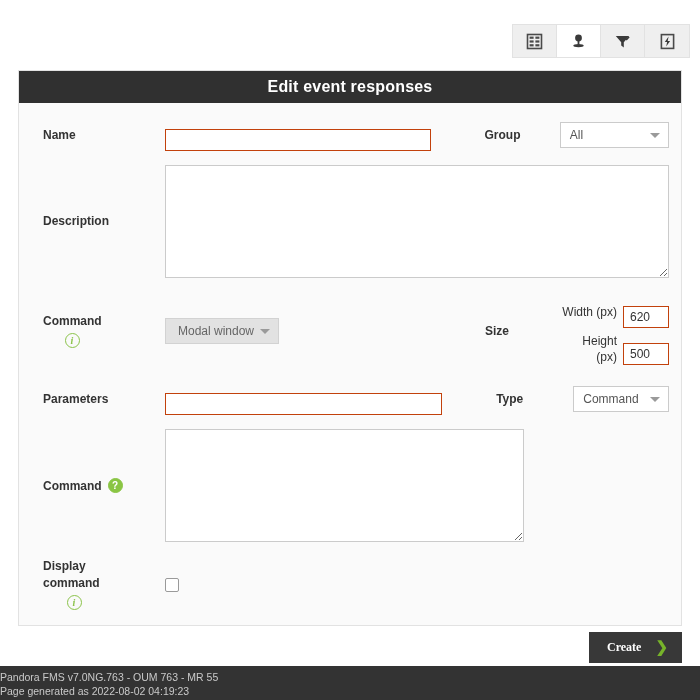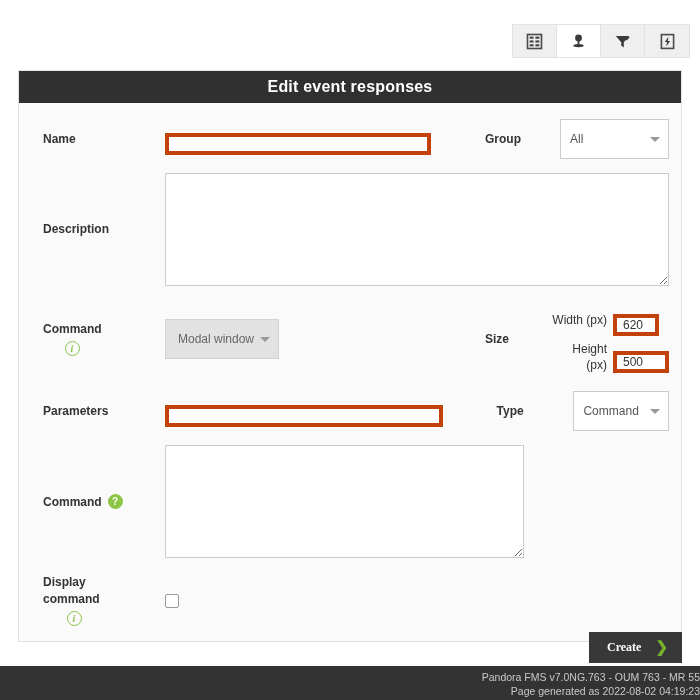--- a/index.html
+++ b/index.html
@@ -85,21 +85,21 @@
     width: 100px;
     flex: 0 0 100px;
     padding-left: 12px;
   }
 
   
   input[type="text"] {
     font-family: "Liberation Sans", sans-serif;
     font-size: 12px;
     color: #333;
-    border: 4px solid #c2410c;
+    border: 1px solid #c2410c;
     background: #ffffff;
     height: 22px;
     padding: 2px 6px;
     outline: none;
     margin-top: 10px;
   }
   textarea {
     font-family: "Liberation Sans", sans-serif;
     font-size: 12px;
     color: #333;
@@ -107,21 +107,21 @@
     background: #ffffff;
     padding: 4px 6px;
     outline: none;
     resize: both;
   }
 
   .select {
     position: relative;
     display: inline-flex;
     align-items: center;
-    height: 40px;
+    height: 26px;
     border: 1px solid #cbcbcb;
     background: #ffffff;
     font-size: 12px;
     color: #555;
     padding: 0 24px 0 9px;
     cursor: pointer;
     white-space: nowrap;
   }
   .select.disabled {
     background: #e2e2e2;
@@ -207,21 +207,21 @@
 
   
   .footer {
     position: absolute;
     left: 0;
     bottom: 0;
     width: 700px;
     height: 34px;
     background: #333333;
     color: #c9c9c9;
-    text-align: right;
+    text-align: left;
     font-size: 10.5px;
     line-height: 1.35;
     padding-top: 4px;
   }
   .footer div { white-space: nowrap; }
 </style>
 </head>
 <body>
 
 <div class="page">
@@ -307,21 +307,21 @@
 
         <div class="lbl" style="margin-left:172px; width:46px;">Size</div>
 
         <div>
           <div style="display:flex; align-items:center; gap:6px; margin-bottom:5px;">
             <span class="lbl" style="font-weight:normal; width:58px; text-align:right;">Width (px)</span>
             <input type="text" style="width: 46px;" value="620">
           </div>
           <div style="display:flex; align-items:center; gap:6px;">
             <span class="lbl" style="font-weight:normal; width:58px; text-align:right;">Height (px)</span>
-            <input type="text" style="width: 56px;" value="500">
+            <input type="text" style="width: 46px;" value="500">
           </div>
         </div>
       </div>
 
       <div class="row" style="padding-top:18px; align-items:center;">
         <div class="lbl lbl-col">Parameters</div>
         <input type="text" style="width: 356px;" placeholder="">
         <div class="lbl" style="margin-left:20px; width:56px;">Type</div>
         <div class="select" style="width:114px;">
           <span>Command</span>

